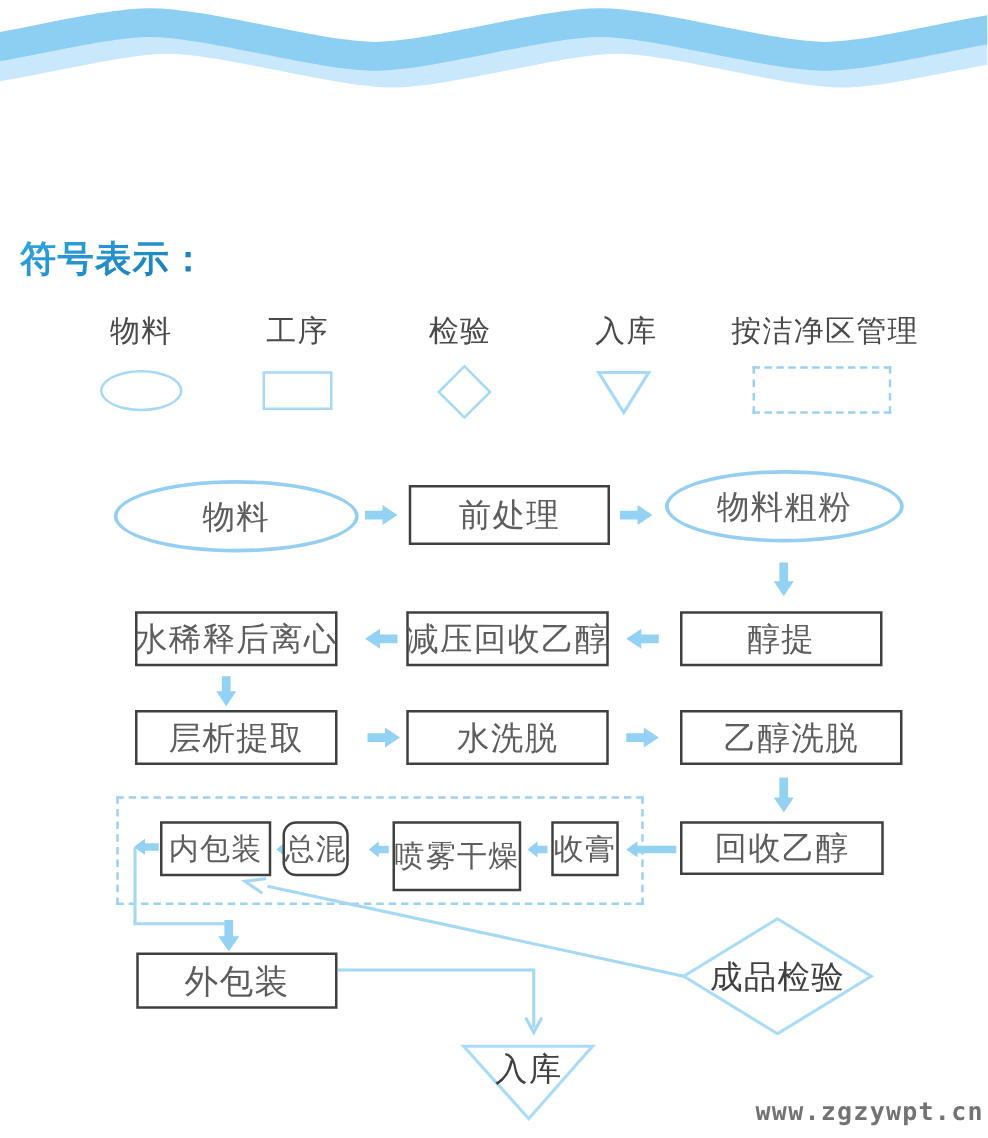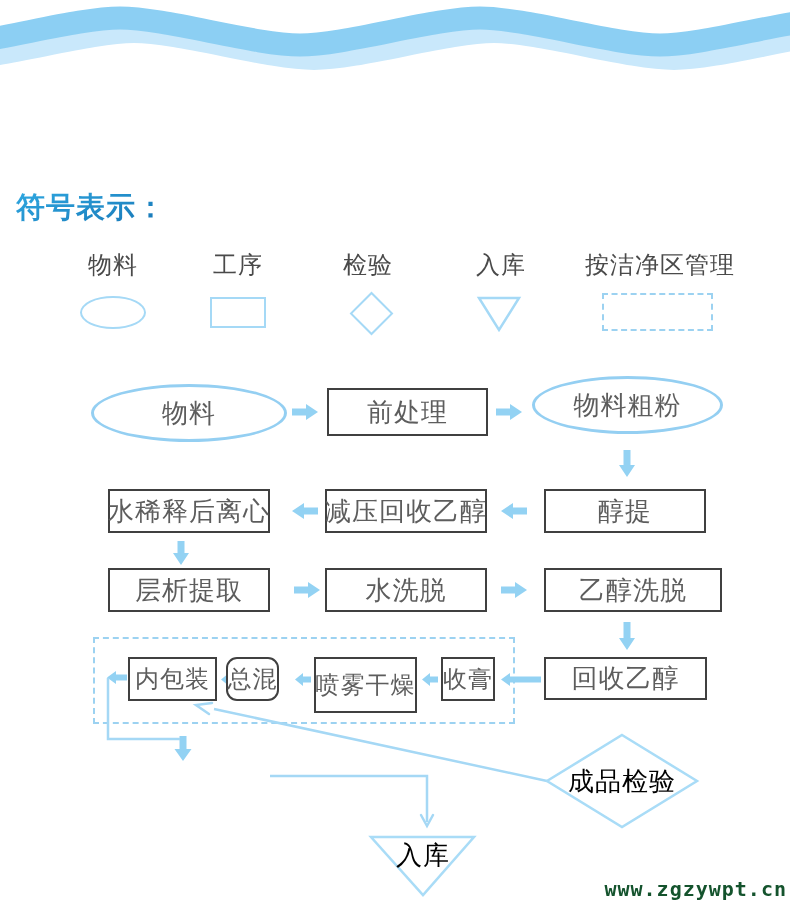--- a/index.html
+++ b/index.html
@@ -31,29 +31,29 @@
   
   .node{
     position:absolute;box-sizing:border-box;display:flex;align-items:center;justify-content:center;
     background:#fff;color:#5d5d5d;font-size:26px;letter-spacing:1px;z-index:3;white-space:nowrap;
   }
   .proc{border:2px solid #404040;}
   .ell{border:3px solid #94cff2;border-radius:50%;}
   .small{font-size:24px;}
   .shape-text{
     position:absolute;display:flex;align-items:center;justify-content:center;
-    color:#000000;font-size:26px;letter-spacing:1px;z-index:4;background:transparent;
+    color:#404040;font-size:26px;letter-spacing:1px;z-index:4;background:transparent;
   }
   .clean-area{
     position:absolute;left:93px;top:637px;width:422px;height:87px;box-sizing:border-box;
     border:2px dashed #9cd2f1;z-index:1;
   }
   .connectors{position:absolute;left:0;top:0;z-index:2;}
   .watermark{
-    position:absolute;right:3px;bottom:9px;font-size:20px;font-weight:bold;color:#14532d;
+    position:absolute;right:3px;bottom:9px;font-size:20px;font-weight:bold;color:#737373;
     font-family:"DejaVu Sans Mono","Liberation Mono",monospace;letter-spacing:1px;
   }
 </style>
 </head>
 <body>
 
 <div class="canvas">
 
   <svg class="wave" width="790" height="75" viewBox="0 0 790 75">
     <path d="M-60,45 C-15,45 75,18 120,18 C165,18 255,45 300,45 C345,45 435,18 480,18 C525,18 615,45 660,45 C705,45 795,18 840,18" transform="translate(14,13)" fill="none" stroke="#c9e8fb" stroke-width="24" stroke-linecap="round"></path>
@@ -119,18 +119,19 @@
   <div class="node proc" style="left:108px;top:568px;width:162px;height:44px;">层析提取</div>
   <div class="node proc" style="left:325px;top:568px;width:162px;height:44px;">水洗脱</div>
   <div class="node proc" style="left:544px;top:568px;width:178px;height:44px;">乙醇洗脱</div>
 
   <div class="node proc small" style="left:128px;top:657px;width:89px;height:44px;">内包装</div>
   <div class="node proc small" style="left:226px;top:657px;width:53px;height:44px;border-radius:11px;">总混</div>
   <div class="node proc small" style="left:314px;top:657px;width:103px;height:56px;">喷雾干燥</div>
   <div class="node proc small" style="left:441px;top:657px;width:54px;height:44px;">收膏</div>
   <div class="node proc" style="left:544px;top:657px;width:163px;height:43px;">回收乙醇</div>
 
+  <div class="node proc" style="left:109px;top:762px;width:161px;height:45px;font-size:27px;">外包装</div>
 
   <div class="shape-text" style="left:547px;top:767px;width:150px;height:28px;">成品检验</div>
   <div class="shape-text" style="left:371px;top:841px;width:104px;height:28px;">入库</div>
 
   <div class="watermark">www.zgzywpt.cn</div>
 </div>
 
 </body></html>

